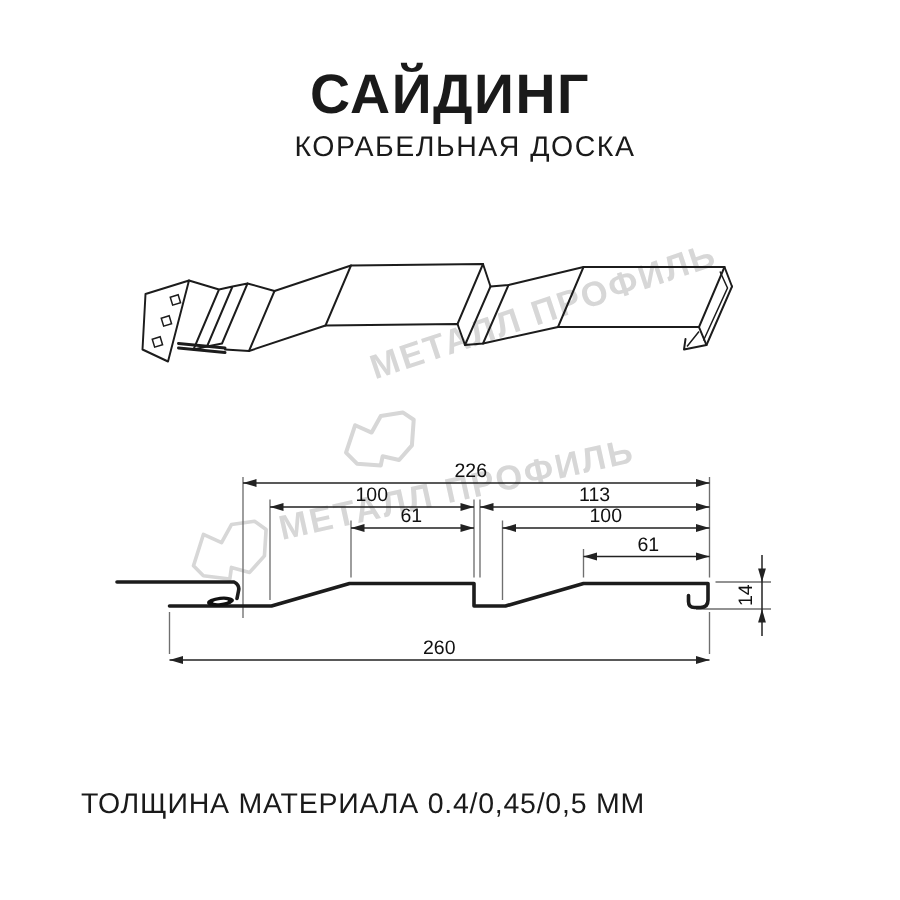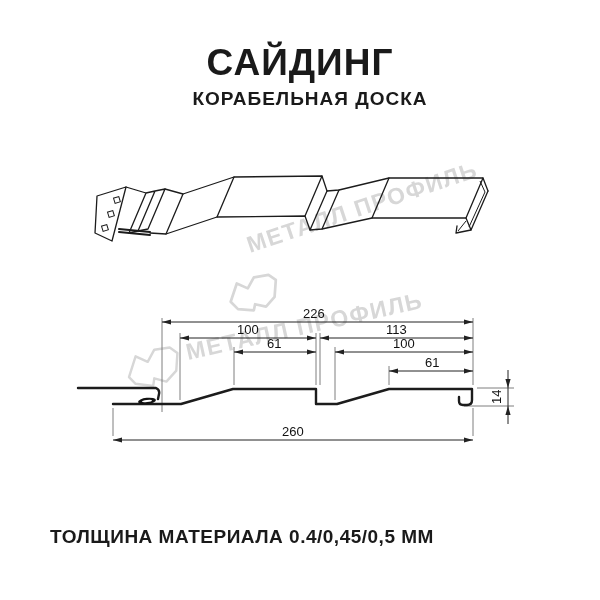--- a/index.html
+++ b/index.html
@@ -1,23 +1,23 @@
 <!DOCTYPE html>
 <html><head>
 <meta charset="utf-8">
 <style>
   html,body{margin:0;padding:0;background:#fff;}
   .page{position:relative;width:600px;height:600px;background:#ffffff;overflow:hidden;
         font-family:"Liberation Sans", sans-serif;color:#1a1a1a;}
   .header{position:absolute;top:44px;left:0;width:600px;text-align:center;}
   .title{font-size:37px;font-weight:bold;letter-spacing:1px;line-height:1.0;}
-  .subtitle{margin-top:7px;font-size:19px;font-weight:bold;letter-spacing:1px;margin-left:20px;}
+  .subtitle{margin-top:7px;font-size:19px;font-weight:normal;letter-spacing:1px;margin-left:20px;}
   .code{margin-top:3px;font-size:15px;font-weight:bold;letter-spacing:.5px;}
   .footer{position:absolute;top:526px;left:0;width:484px;text-align:center;
-          font-size:19px;font-weight:bold;letter-spacing:.5px;}
+          font-size:19px;font-weight:normal;letter-spacing:.5px;}
   svg{position:absolute;left:0;top:0;}
   .prof{stroke:#1c1c1c;stroke-width:2.4;fill:none;stroke-linejoin:round;stroke-linecap:round;}
   .line3d{stroke:#1c1c1c;stroke-width:1.3;fill:none;stroke-linejoin:round;stroke-linecap:round;}
   .thin3d{stroke:#1c1c1c;stroke-width:1;fill:none;}
   .ext{stroke:#6f6f6f;stroke-width:.9;fill:none;}
   .dim{stroke:#222;stroke-width:1;fill:none;}
   .arr{fill:#222;stroke:none;}
   .dimtxt{font-family:"Liberation Sans",sans-serif;font-size:13px;fill:#111;}
   .wm{fill:none;stroke-width:2.2;stroke-linejoin:round;}
   .wmtxt{font-family:"Liberation Sans",sans-serif;font-weight:bold;font-size:23px;letter-spacing:1.5px;}

